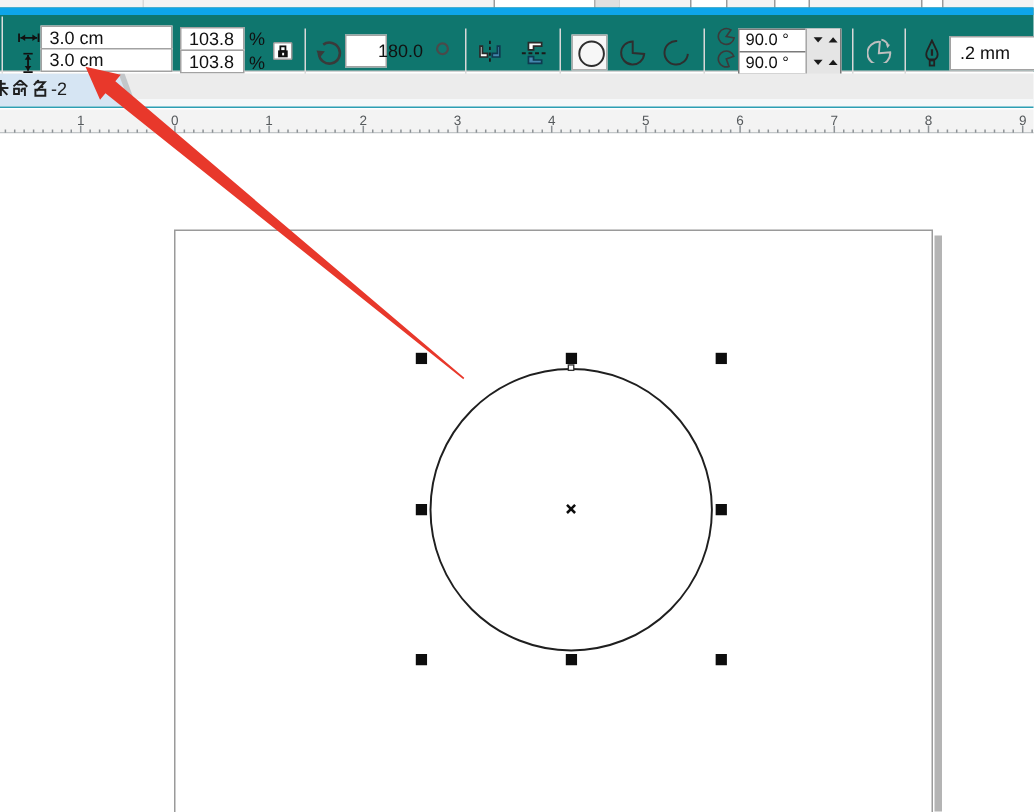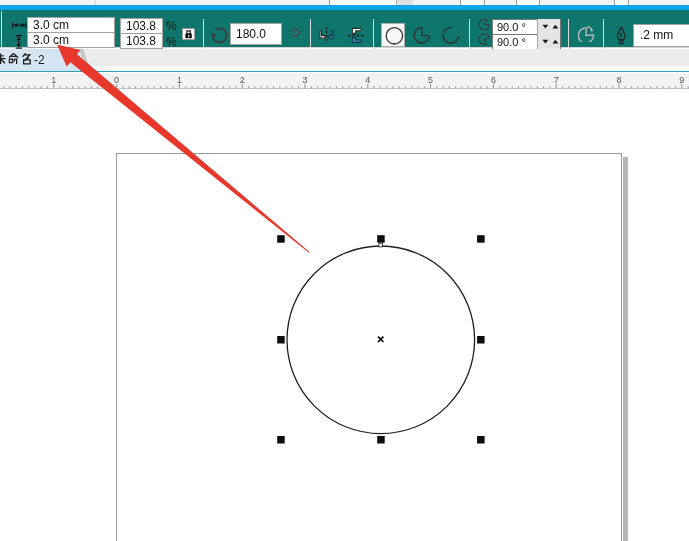--- a/index.html
+++ b/index.html
@@ -44,21 +44,21 @@
 <rect x="3.9" y="1.9" width="3.4" height="3.2" fill="none" stroke="#111" stroke-width="1.2"></rect>
 <rect x="2.4" y="4.6" width="6.4" height="4.6" fill="#111"></rect>
 <rect x="5.1" y="6.2" width="1.3" height="1.7" fill="#fff"></rect>
 </svg>
     </div>
   <div style="position:absolute;left:203px;top:9px;width:1px;height:34px;background:#d8d8d8"></div>
   <svg width="20" height="20" style="position:absolute;left:210px;top:13.5px" xmlns="http://www.w3.org/2000/svg">
 <path d="M5.49 5.74 A7.0 7.0 0 1 1 2.61 11.77" fill="none" stroke="#3a3a3a" stroke-width="1.7"></path>
 <path d="M1.0 9.6 L6.6 10.2 L2.9 14.8 Z" fill="#3a3a3a"></path>
 </svg>
-  <div class="fld" style="left:230px;top:13px;width:52px;height:22px;line-height:20px;padding-left:5px">180.0</div>
+  <div class="fld" style="left:230px;top:13px;width:28px;height:22px;line-height:20px;padding-left:21px">180.0</div>
   <svg width="12" height="12" style="position:absolute;left:289px;top:16.5px" xmlns="http://www.w3.org/2000/svg">
 <circle cx="6" cy="5.5" r="3.6" fill="none" stroke="#4a4a4a" stroke-width="1.5"></circle>
 </svg>
   <div style="position:absolute;left:310px;top:9px;width:1px;height:34px;background:#d8d8d8"></div>
   <svg width="20" height="20" style="position:absolute;left:316px;top:13.5px" xmlns="http://www.w3.org/2000/svg">
 <path d="M4.0 6.7 H5.6 V11.6 H9.0 V14.0 H4.0 Z" fill="#fff" stroke="#2a2a2a" stroke-width="1.15"></path>
 <path d="M17.2 6.7 H15.6 V11.6 H12.2 V14.0 H17.2 Z" fill="#4487ae" stroke="#0e3a50" stroke-width="1.15"></path>
 <path d="M10.6 3.2 V18.7 M10.6 3.2" stroke="#1a1a1a" stroke-width="1.2" stroke-dasharray="2.2 1.7"></path>
 </svg>
   <svg width="20" height="20" style="position:absolute;left:346px;top:13.5px" xmlns="http://www.w3.org/2000/svg">

